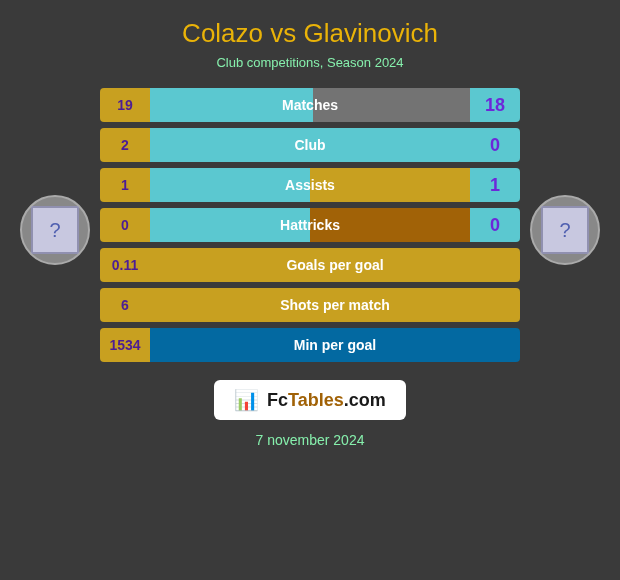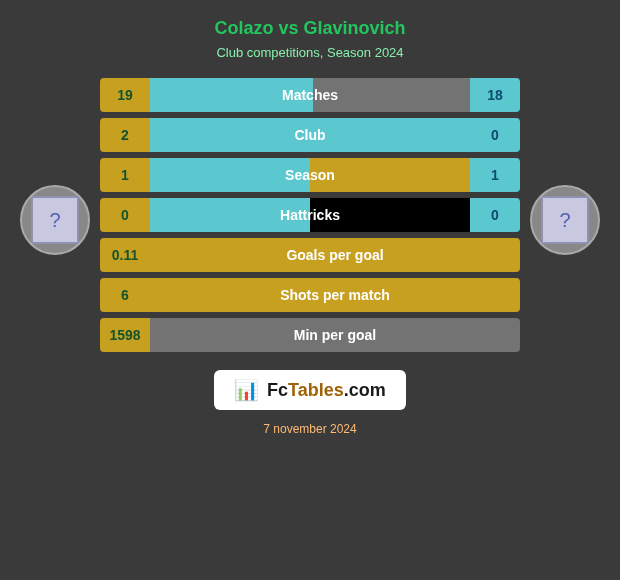--- a/index.html
+++ b/index.html
@@ -15,23 +15,23 @@
       overflow: hidden;
     }
 
     .header {
       text-align: center;
       padding: 18px 20px 8px;
       width: 100%;
     }
 
     .title {
-      font-size: 18px;
-      font-weight: bold;
-      color: #22c55e;
+      font-size: 26px;
+      font-weight: normal;
+      color: #eab308;
       margin-bottom: 6px;
     }
 
     .subtitle {
       font-size: 13px;
       color: #86efac;
     }
 
     .main-content {
       display: flex;
@@ -87,21 +87,21 @@
       flex-direction: row;
       align-items: center;
       height: 34px;
       border-radius: 4px;
       overflow: hidden;
       position: relative;
     }
 
     .stat-left-val {
       background-color: #c8a020;
-      color: #14532d;
+      color: #4c1d95;
       font-weight: bold;
       font-size: 14px;
       width: 50px;
       min-width: 50px;
       display: flex;
       align-items: center;
       justify-content: center;
       height: 100%;
       z-index: 2;
     }
@@ -128,23 +128,23 @@
       z-index: 2;
       font-size: 14px;
       font-weight: bold;
       color: #fff;
       text-align: center;
       width: 100%;
     }
 
     .stat-right-val {
       background-color: #5bc8d0;
-      color: #0c4a6e;
-      font-weight: bold;
-      font-size: 14px;
+      color: #6d28d9;
+      font-weight: bold;
+      font-size: 18px;
       width: 50px;
       min-width: 50px;
       display: flex;
       align-items: center;
       justify-content: center;
       height: 100%;
       z-index: 2;
     }
 
     
@@ -177,22 +177,22 @@
       font-size: 18px;
       font-weight: bold;
       color: #1a1a1a;
     }
 
     .logo-text span {
       color: #a16207;
     }
 
     .date-text {
-      font-size: 12px;
-      color: #fdba74;
+      font-size: 14px;
+      color: #86efac;
       padding-bottom: 10px;
     }
   </style>
 </head>
 <body>
 
 <div class="header">
   <div class="title">Colazo vs Glavinovich</div>
   <div class="subtitle">Club competitions, Season 2024</div>
 </div>
@@ -218,47 +218,47 @@
         <div class="stat-bar-container" style="background-color: rgb(200, 160, 32);">
           <div class="stat-bar-fill" style="width: 100%;"></div>
           <div class="stat-label">Club</div>
         </div>
         <div class="stat-right-val">0</div>
       </div>
       <div class="stat-row">
         <div class="stat-left-val">1</div>
         <div class="stat-bar-container" style="background-color: rgb(200, 160, 32);">
           <div class="stat-bar-fill" style="width: 50%;"></div>
-          <div class="stat-label">Season</div>
+          <div class="stat-label">Assists</div>
         </div>
         <div class="stat-right-val">1</div>
       </div>
       <div class="stat-row">
         <div class="stat-left-val">0</div>
-        <div class="stat-bar-container" style="background-color: #000000; justify-content: center;">
+        <div class="stat-bar-container" style="background-color: #a16207; justify-content: center;">
           <div class="stat-bar-fill" style="width: 50%;"></div>
           <div class="stat-label">Hattricks</div>
         </div>
         <div class="stat-right-val">0</div>
       </div>
       <div class="stat-row single-val">
         <div class="stat-left-val">0.11</div>
         <div class="stat-bar-container" style="background-color: rgb(200, 160, 32);">
           <div class="stat-label">Goals per goal</div>
         </div>
       </div>
       <div class="stat-row single-val">
         <div class="stat-left-val">6</div>
         <div class="stat-bar-container" style="background-color: rgb(200, 160, 32);">
           <div class="stat-label">Shots per match</div>
         </div>
       </div>
       <div class="stat-row single-val">
-        <div class="stat-left-val">1598</div>
-        <div class="stat-bar-container" style="background-color: #737373;">
+        <div class="stat-left-val">1534</div>
+        <div class="stat-bar-container" style="background-color: #0369a1;">
           <div class="stat-label">Min per goal</div>
         </div>
       </div>
     </div>
 
   <div class="avatar-right">
     <div class="avatar-circle">
       <div class="avatar-inner">?</div>
     </div>
   </div>

